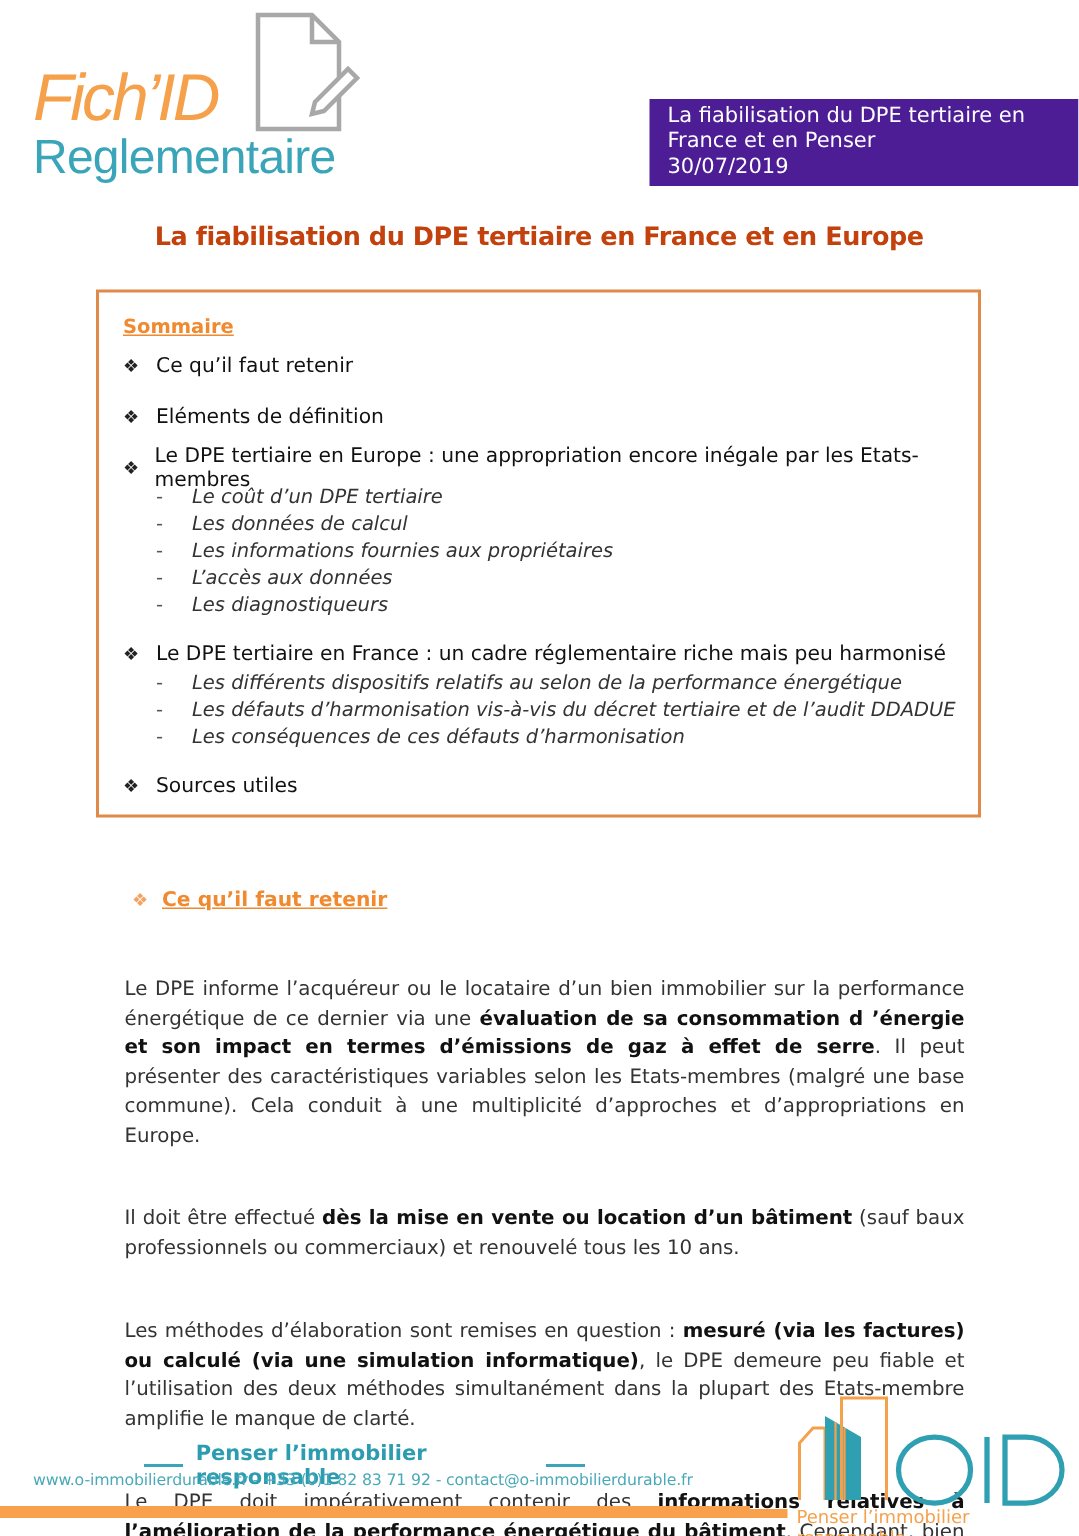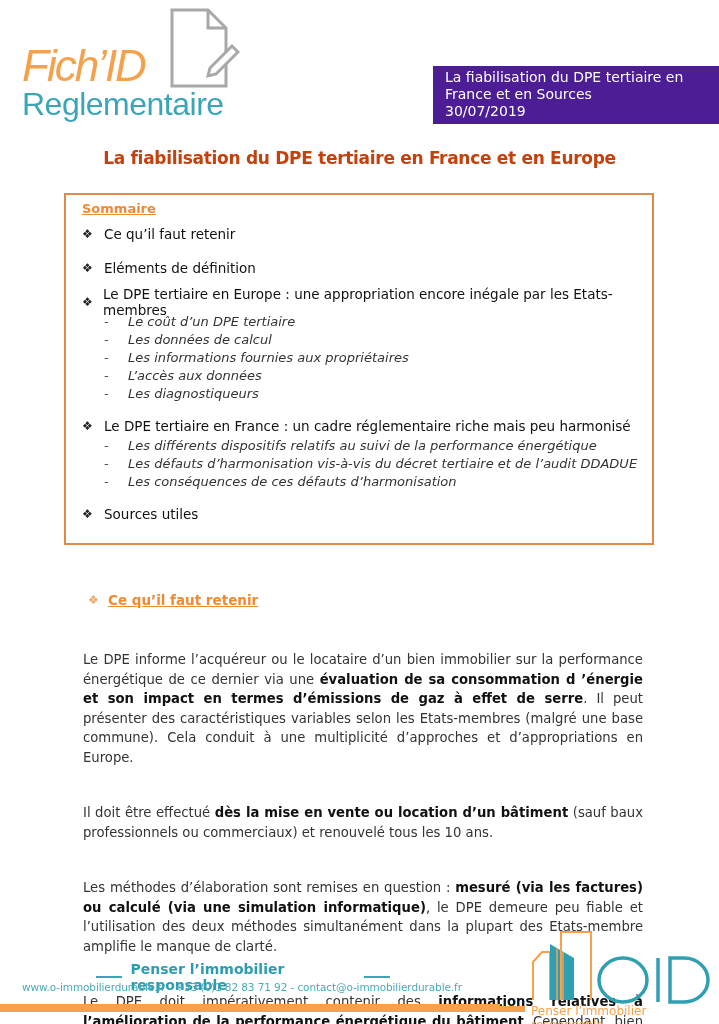--- a/index.html
+++ b/index.html
@@ -8,21 +8,21 @@
 
   .logo { position: absolute; left: 20px; top: 8px; width: 230px; height: 118px; }
   .logo-fichid { position: absolute; left: 2px; top: 36px; font-family: "Liberation Sans", sans-serif; font-size: 44px; color: #f5a04a; letter-spacing: -2px; line-height: 1; font-style: italic; }
   .logo-regl { position: absolute; left: 2px; top: 80px; font-family: "Liberation Sans", sans-serif; font-size: 32px; color: #3aa5b8; letter-spacing: -0.5px; line-height: 1; }
   .logo-doc { position: absolute; left: 150px; top: 0; width: 70px; height: 80px; }
 
   .header-box { position: absolute; left: 433px; top: 66px; width: 286px; height: 58px; background: #4c1d95; padding: 3px 12px; color: #fff; font-size: 14px; line-height: 17px; }
 
   .doc-title { position: absolute; left: 0; width: 719px; top: 148px; text-align: center; color: #c2410c; font-weight: bold; font-size: 17px; letter-spacing: -0.3px; }
 
-  .summary-box { position: absolute; left: 64px; top: 193px; width: 590px; height: 352px; border: 2.5px solid #e08a4a; padding: 6px 0 0 16px; }
+  .summary-box { position: absolute; left: 64px; top: 193px; width: 590px; height: 352px; border: 2.5px solid #e08a4a; padding: 16px 0 0 16px; }
   .summary-title { font-size: 13px; color: #f08a30; text-decoration: underline; font-weight: bold; margin-bottom: 8px; }
   .sum-item { font-size: 13.5px; color: #111; display: flex; align-items: center; height: 20px; }
   .sum-item .diamond { width: 22px; font-size: 12px; color: #222; }
   .sum-gap { height: 14px; }
   .sub-item { font-size: 13px; font-style: italic; color: #333; height: 18px; display: flex; align-items: center; padding-left: 22px; }
   .sub-item .dash { width: 24px; font-style: normal; color: #555; }
 
   .section-heading { position: absolute; left: 88px; top: 592px; font-size: 13.5px; color: #f08a30; display: flex; align-items: center; }
   .section-heading .diamond { width: 20px; font-size: 12px; color: #f3a360; }
   .section-heading .label { text-decoration: underline; font-weight: bold; }
@@ -48,21 +48,21 @@
     <path d="M2 2 H38 L56 20 V78 H2 Z" fill="none" stroke="#a8a8a8" stroke-width="3"></path>
     <path d="M38 2 V20 H56" fill="none" stroke="#a8a8a8" stroke-width="3"></path>
     <path d="M40 60 L62 38 L68 44 L46 66 L38 68 Z" fill="#fff" stroke="#a8a8a8" stroke-width="3"></path>
   </svg>
   <div class="logo-fichid">Fich’ID</div>
   <div class="logo-regl">Reglementaire</div>
 </div>
 
 <div class="header-box">
   <div>La fiabilisation du DPE tertiaire en</div>
-  <div>France et en Sources</div>
+  <div>France et en Penser</div>
   <div>30/07/2019</div>
 </div>
 
 <div class="doc-title">La fiabilisation du DPE tertiaire en France et en Europe</div>
 
 <div class="summary-box">
   <div class="summary-title">Sommaire</div>
   <div id="summary-list">
       <div class="sum-item">
         <span class="diamond">❖</span>
@@ -98,21 +98,21 @@
         <span class="dash">-</span>
         <span>Les diagnostiqueurs</span>
       </div>
       <div class="sum-gap"></div>
       <div class="sum-item">
         <span class="diamond">❖</span>
         <span>Le DPE tertiaire en France : un cadre réglementaire riche mais peu harmonisé</span>
       </div>
       <div class="sub-item">
         <span class="dash">-</span>
-        <span>Les différents dispositifs relatifs au suivi de la performance énergétique</span>
+        <span>Les différents dispositifs relatifs au selon de la performance énergétique</span>
       </div>
       <div class="sub-item">
         <span class="dash">-</span>
         <span>Les défauts d’harmonisation vis-à-vis du décret tertiaire et de l’audit DDADUE</span>
       </div>
       <div class="sub-item">
         <span class="dash">-</span>
         <span>Les conséquences de ces défauts d’harmonisation</span>
       </div>
       <div class="sum-gap"></div>

